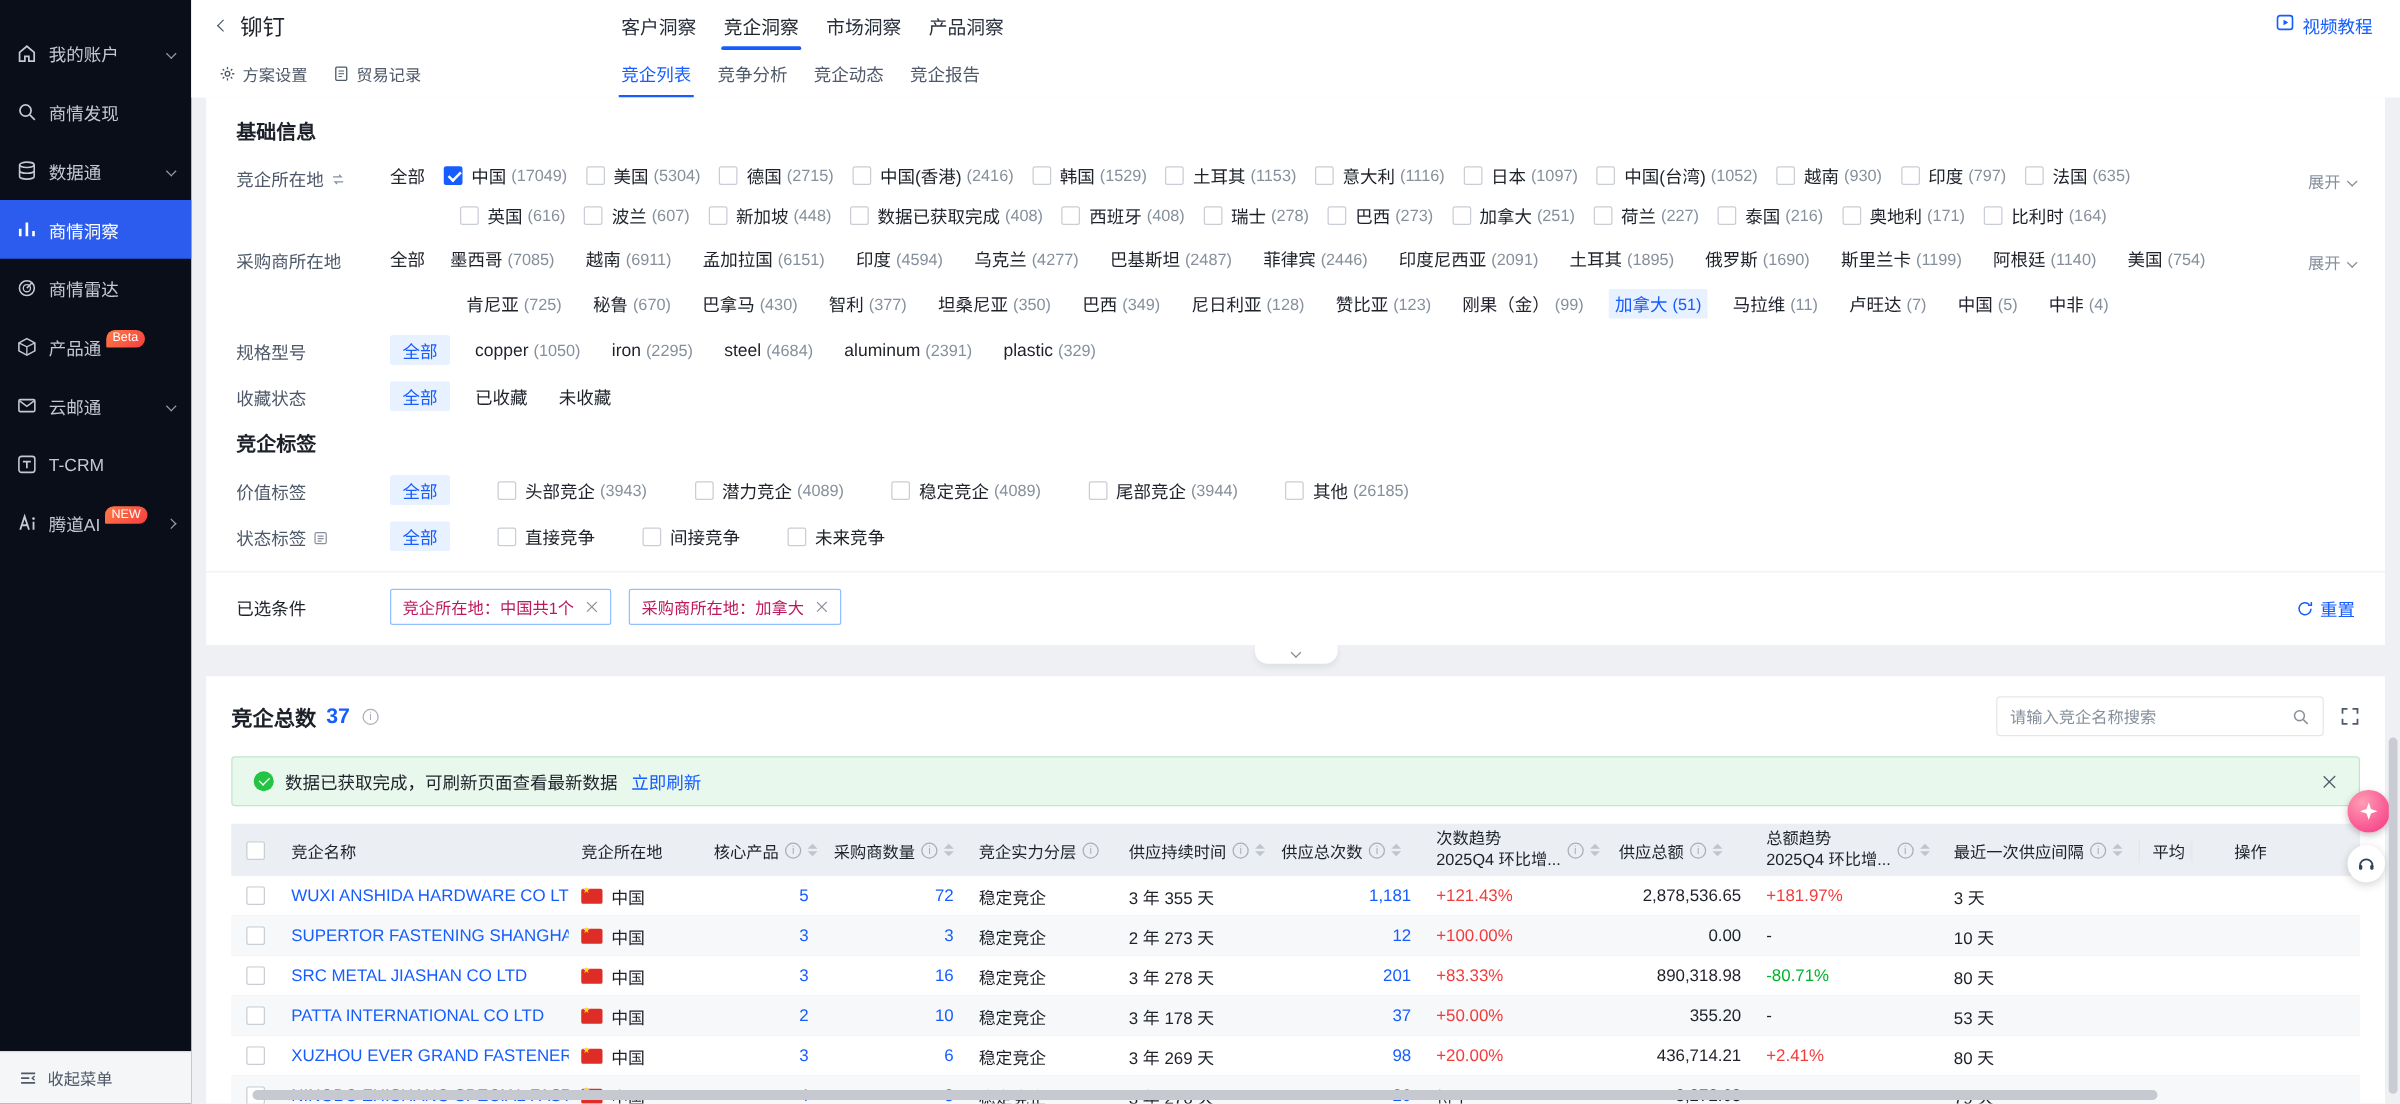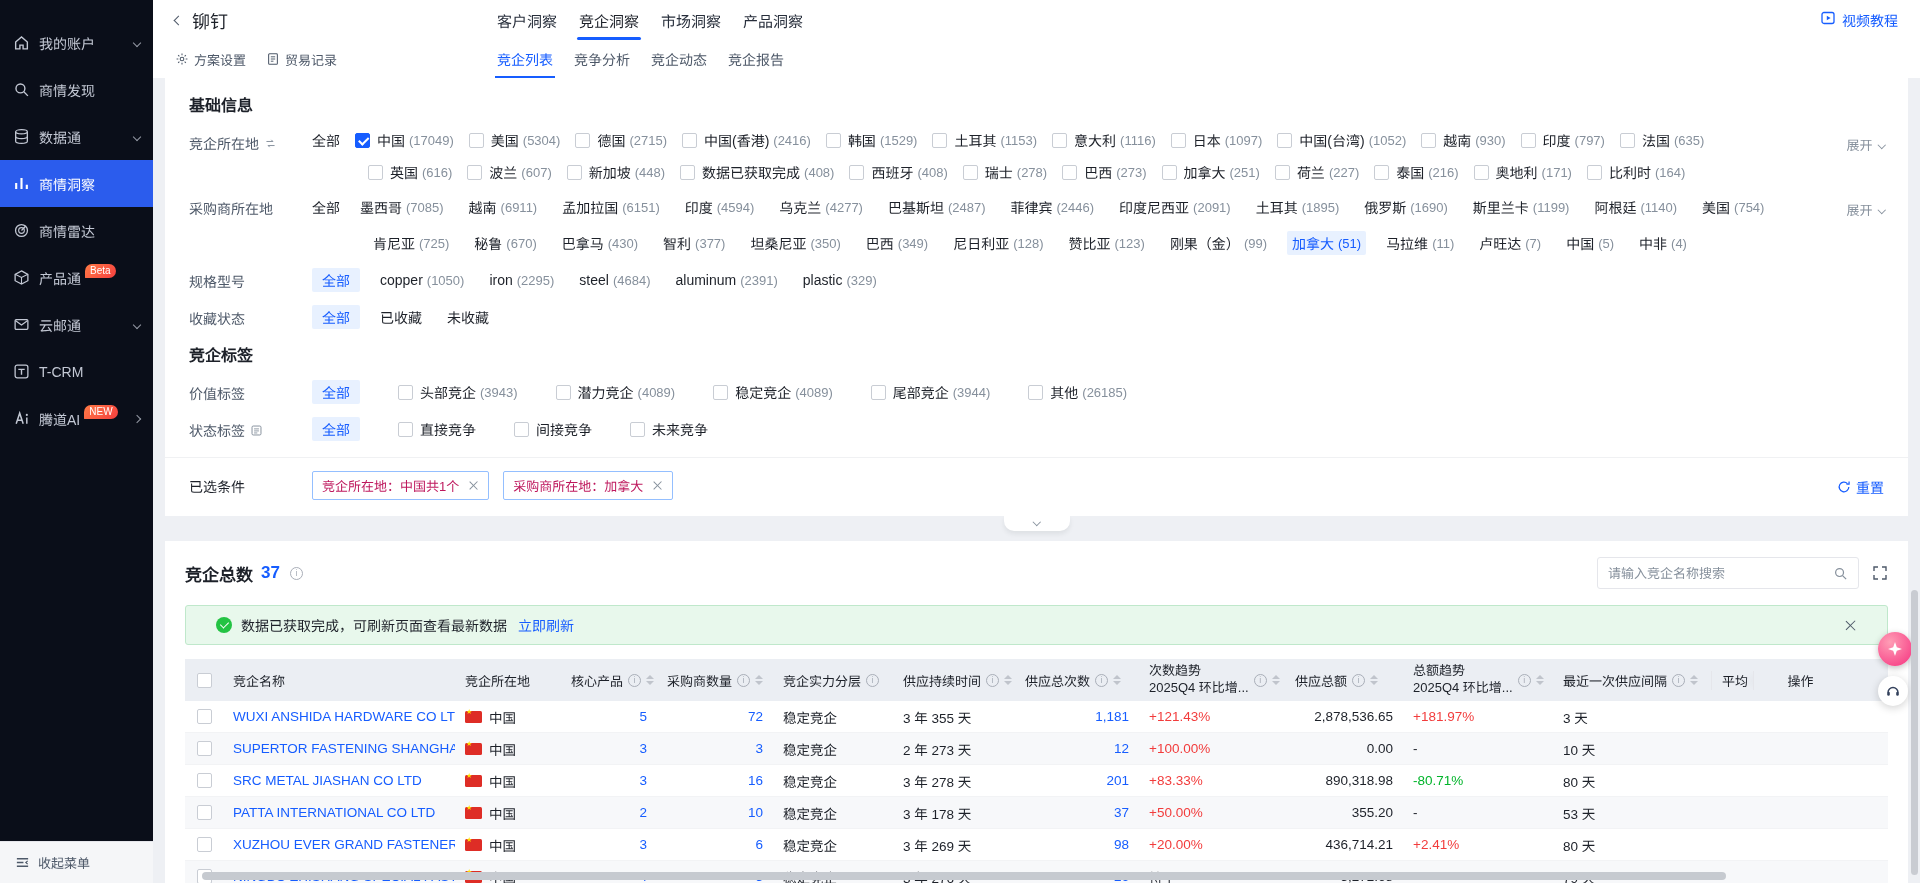--- a/index.html
+++ b/index.html
@@ -82,21 +82,21 @@
 .res-head{display:flex;align-items:center}
 .res-title{font-size:17px;font-weight:bold}
 .res-count{color:#165dff;font-size:17px;font-weight:bold;margin:0 5px 0 8px}
 .search-wrap{margin-left:auto;display:flex;align-items:center;gap:13px}
 .search{width:262px;height:32px;border:1px solid #e5e6eb;border-radius:3px;display:flex;align-items:center;padding:0 10px;background:#fff}
 .search input{border:0;outline:0;flex:1;font-size:13px;color:#1d2129;font-family:inherit;background:transparent;min-width:0}
 .search input::placeholder{color:#86909c}
 .search svg{width:15px;height:15px;color:#86909c;flex:none}
 .fullscreen{color:#4e5969;cursor:pointer}
 .fullscreen svg{width:16px;height:16px}
-.banner{margin-top:16px;height:40px;background:#e8f8ec;border:1px solid #bfe8cb;border-radius:3px;display:flex;align-items:center;gap:9px;padding:0 30px;font-size:14px}
+.banner{margin-top:16px;height:40px;background:#e8f8ec;border:1px solid #bfe8cb;border-radius:3px;display:flex;align-items:center;gap:9px;padding:0 17px;font-size:14px}
 .check-ic{width:16px;height:16px;border-radius:50%;background:#23c343;position:relative;flex:none}
 .check-ic::after{content:"";position:absolute;left:5.5px;top:3px;width:4px;height:7px;border:solid #fff;border-width:0 1.8px 1.8px 0;transform:rotate(45deg)}
 .banner .lnk{margin-left:2px}
 .banner-close{margin-left:auto;width:13px;height:13px;position:relative;cursor:pointer;color:#4e5969;flex:none}
 .banner-close::before,.banner-close::after{content:"";position:absolute;left:6px;top:0;width:1.4px;height:13px;background:currentColor}
 .banner-close::before{transform:rotate(45deg)}
 .banner-close::after{transform:rotate(-45deg)}
 .table{margin-top:14px}
 .tr{display:flex;align-items:center;height:32px;border-bottom:1px solid #f2f3f5;background:#fff}
 .tr.zebra{background:#f7f8fa}

